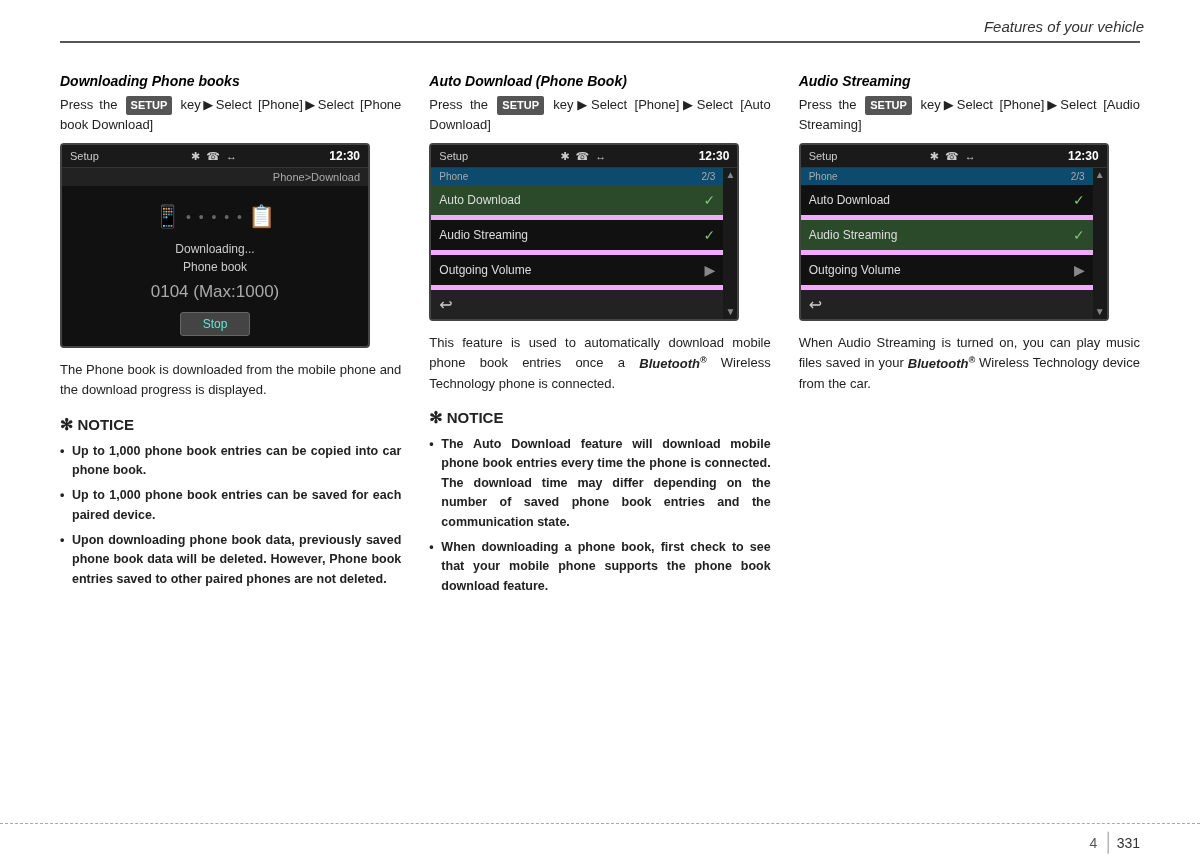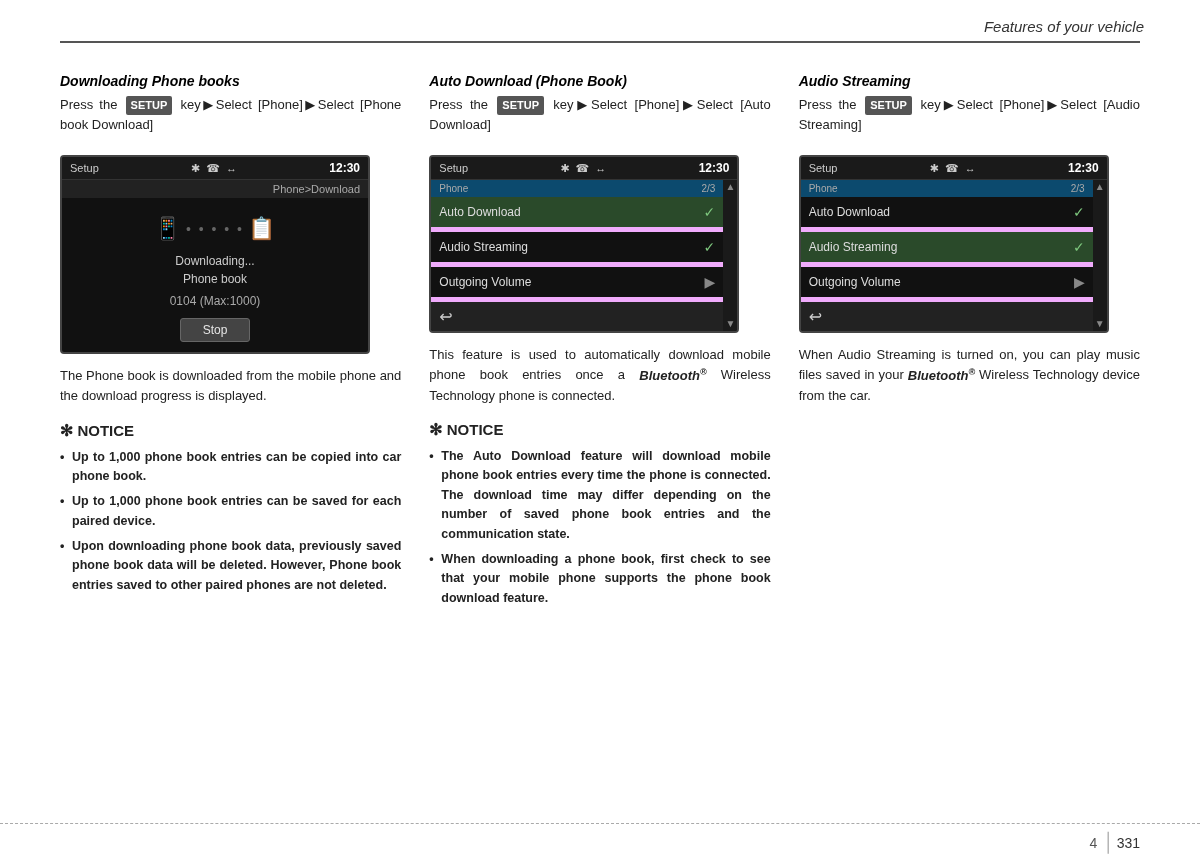--- a/index.html
+++ b/index.html
@@ -48,21 +48,21 @@
       font-weight: bold;
       font-size: 14px;
       margin-bottom: 6px;
       color: #000;
     }
 
     
     .intro-text {
       font-size: 13px;
       line-height: 1.55;
-      margin-bottom: 20px;
+      margin-bottom: 8px;
       text-align: justify;
     }
 
     
     .setup-badge {
       display: inline-block;
       background: #555;
       color: #fff;
       font-size: 11px;
       font-weight: bold;
@@ -143,26 +143,26 @@
       color: #888;
     }
     .downloading-text {
       color: #ccc;
       font-size: 12px;
       text-align: center;
       line-height: 1.5;
     }
     .count-text {
       color: #aaa;
-      font-size: 12px;
+      font-size: 17px;
       text-align: center;
     }
     .stop-btn {
       background: #444;
-      color: #e5e5e5;
+      color: #5eead4;
       border: 1px solid #666;
       border-radius: 3px;
       padding: 4px 22px;
       font-size: 12px;
       margin-top: 4px;
     }
     .menu-sub-bar {
       background: #0c4a6e;
       color: #aaa;
       font-size: 10px;

